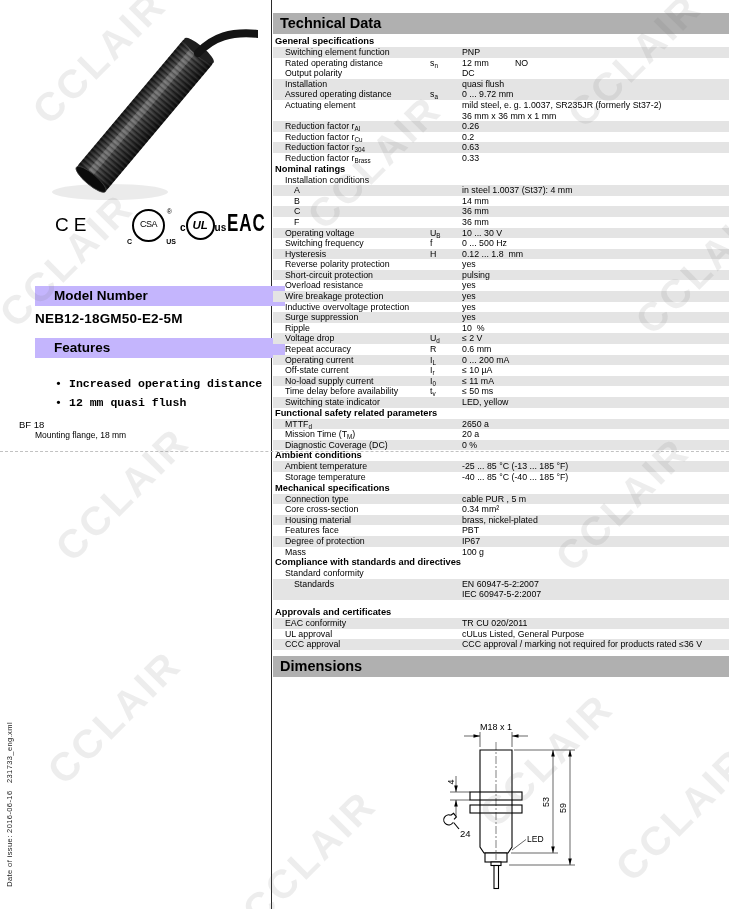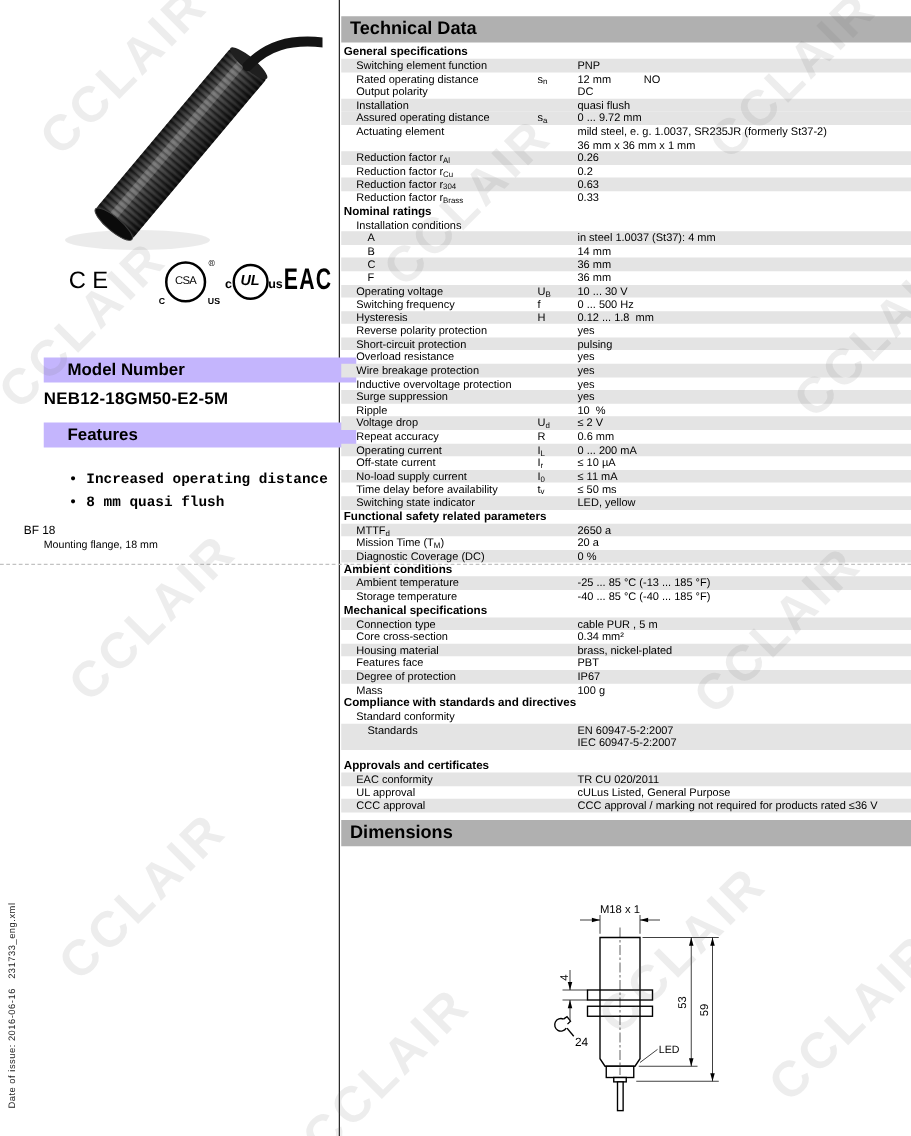--- a/index.html
+++ b/index.html
@@ -126,21 +126,21 @@
     <span class="us">us</span>
   </div>
   <div class="cert-eac">EAC</div>
 
   <div class="bar bar-left" style="top:286px">Model Number</div>
   <div class="model-value">NEB12-18GM50-E2-5M</div>
 
   <div class="bar bar-left" style="top:338px">Features</div>
   <ul class="features-list">
     <li><span class="dot">•</span><span>Increased operating distance</span></li>
-    <li><span class="dot">•</span><span>8 mm quasi flush</span></li>
+    <li><span class="dot">•</span><span>12 mm quasi flush</span></li>
   </ul>
 
   <div class="bf-name">BF 18</div>
   <div class="bf-desc">Mounting flange, 18 mm</div>
 
   <div class="bar bar-right" style="top:13px">Technical Data</div>
 
   <div class="tech-table">
       <div class="sec">
         <div class="sec-h">General specifications</div>

